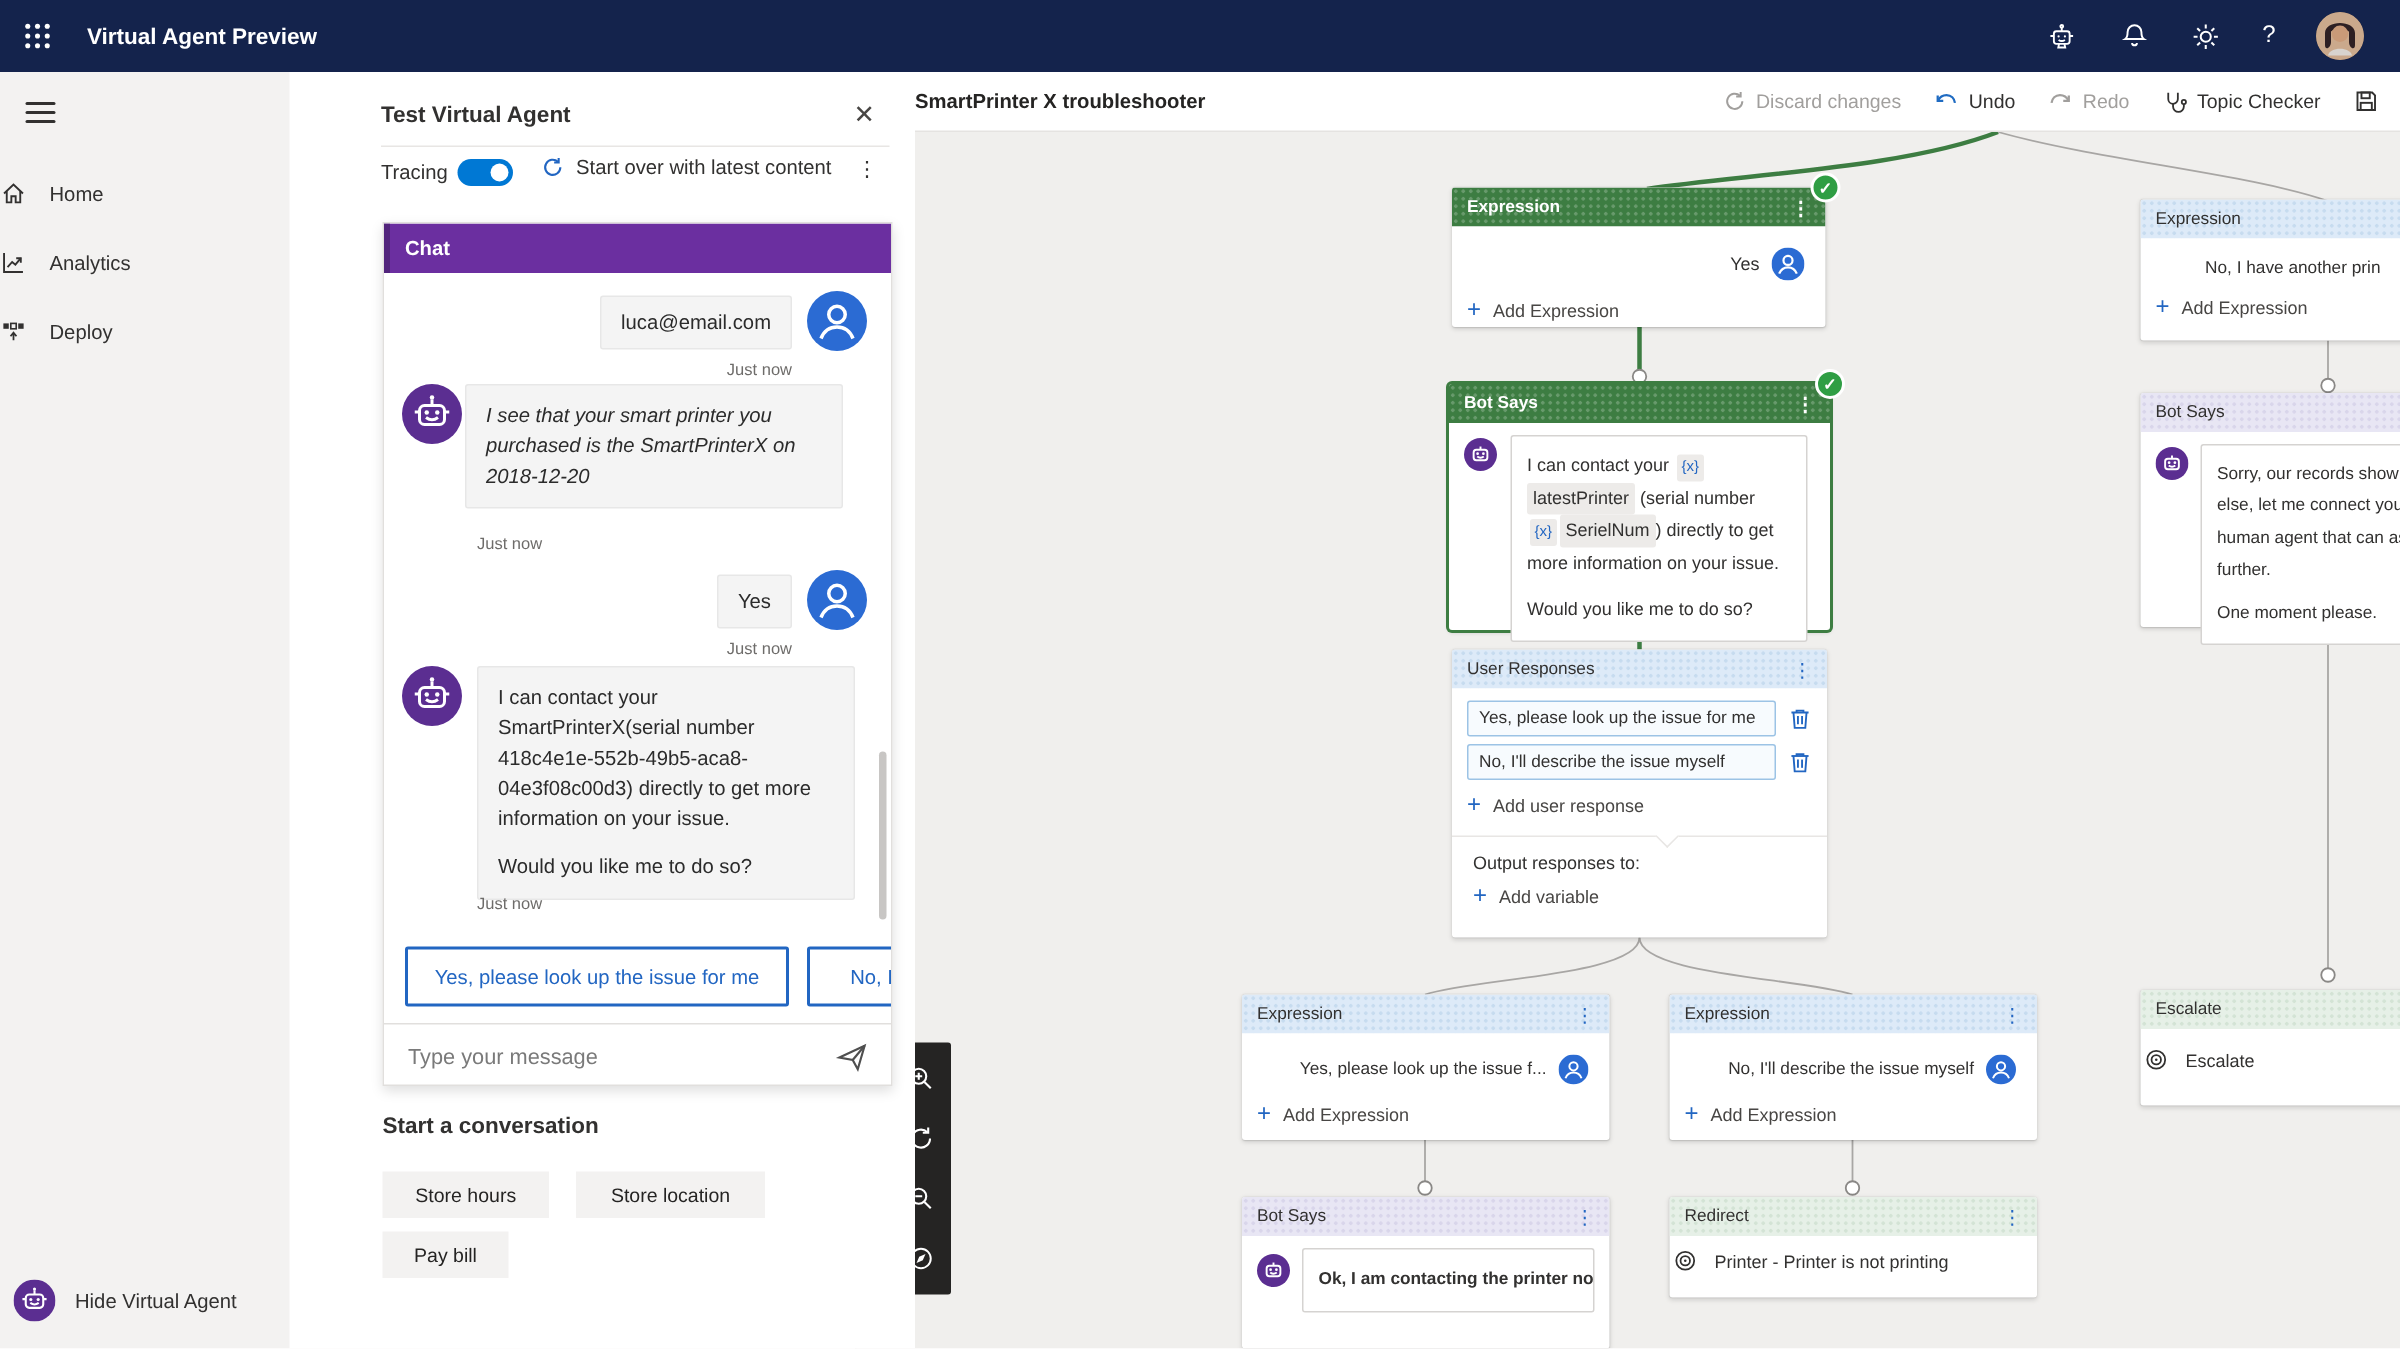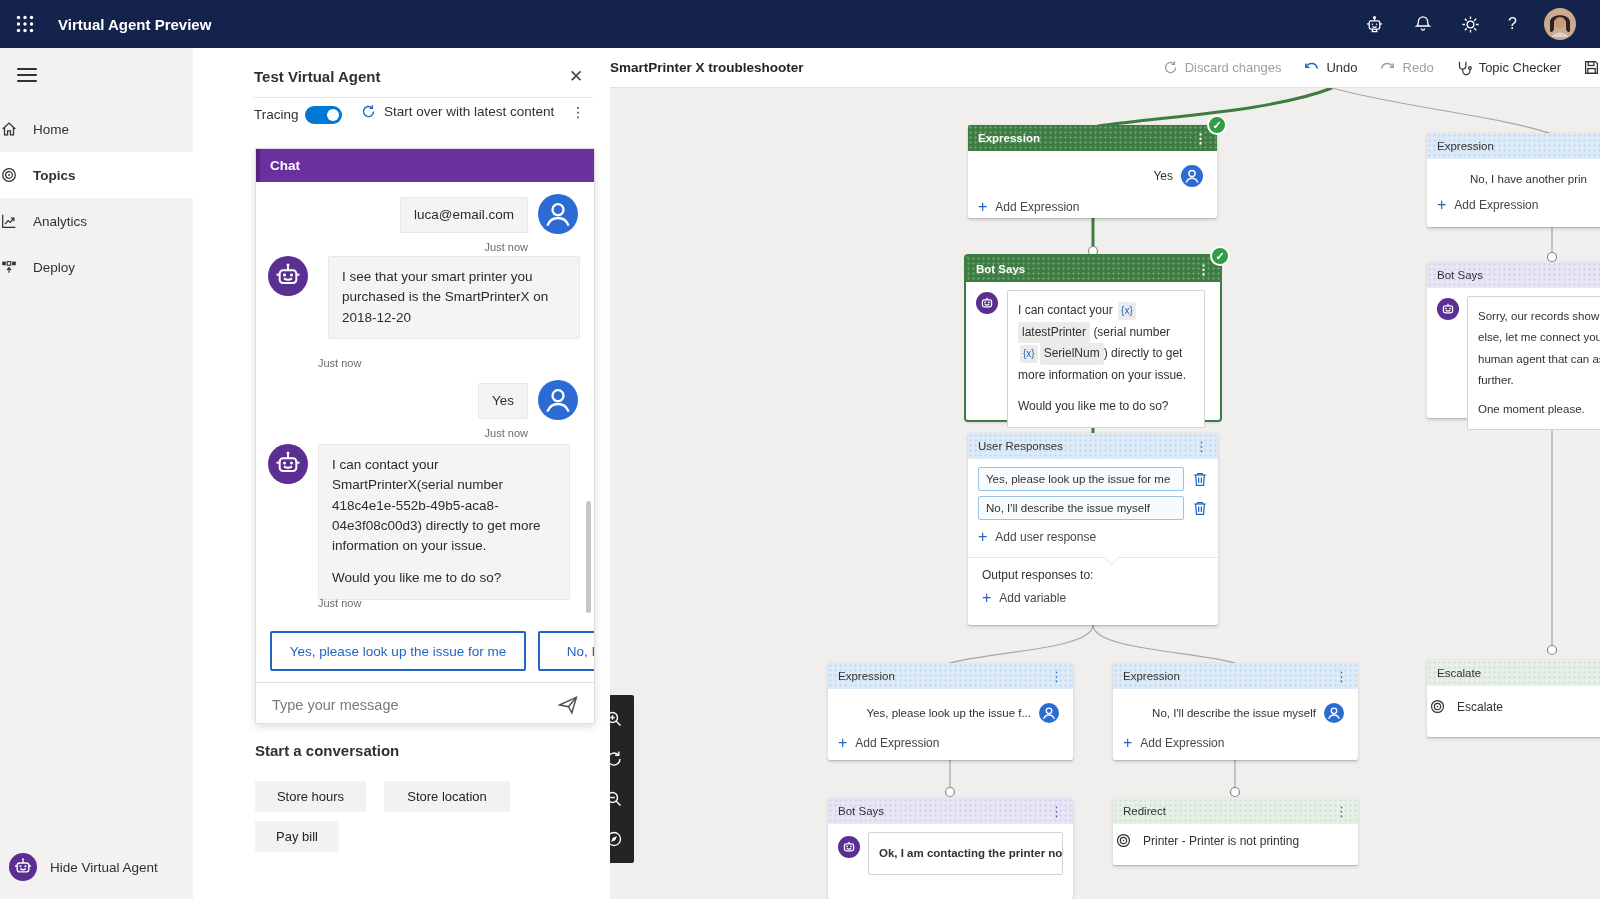--- a/index.html
+++ b/index.html
@@ -60,21 +60,21 @@
 
   .sc-title{position:absolute;left:22px;top:694px;font-size:15px;font-weight:700;}
   .sc-btn{position:absolute;height:31px;background:#f3f2f1;border:none;font-family:inherit;font-size:13px;
           color:#252423;cursor:pointer;}
 
   
   #canvasbg{position:absolute;left:570px;top:88px;width:1030px;height:811px;background:#f0efed;border-left:1px solid #e5e3e1;z-index:1;}
   #canvashead{position:absolute;left:570px;top:48px;width:1030px;height:40px;background:#fff;border-bottom:1px solid #e5e3e1;
               display:flex;align-items:center;z-index:5;box-sizing:border-box;}
   .cv-title{margin-left:40px;font-size:13.5px;font-weight:700;color:#252423;}
-  .cv-tools{margin-left:auto;display:flex;align-items:center;gap:22px;font-size:13px;}
+  .cv-tools{margin-left:auto;display:flex;align-items:center;gap:22px;padding-right:14px;font-size:13px;}
   .tool{display:flex;align-items:center;gap:7px;cursor:pointer;}
   .tool.disabled{color:#a19f9d;cursor:default;}
   .tool.dark{color:#323130;}
 
   #zoombar{position:absolute;left:594px;top:695px;width:40px;height:168px;background:#252423;border-radius:2px;
            display:flex;flex-direction:column;align-items:center;justify-content:space-around;z-index:6;padding:4px 0;box-sizing:border-box;}
   .zb-ic{width:20px;height:20px;color:#fff;cursor:pointer;}
 
   #edges{position:absolute;left:0;top:0;z-index:2;pointer-events:none;}
   .e-green{stroke:#3d7d42;stroke-width:3;fill:none;}
@@ -180,30 +180,20 @@
 
     <div class="nav-item">
       <span class="nav-ic">
         <svg width="18" height="18" viewBox="0 0 20 20" fill="none" stroke="currentColor" stroke-width="1.4">
             <path d="M3 10 L10 3.4 L17 10"></path>
             <path d="M5 8.3 V16.6 H8.4 V12 H11.6 V16.6 H15 V8.3"></path>
           </svg>
       </span>
       <span>Home</span>
     </div>
-    <div class="nav-item active">
-      <span class="nav-ic">
-        <svg width="18" height="18" viewBox="0 0 20 20" fill="none" stroke="currentColor" stroke-width="1.4">
-            <circle cx="10" cy="10" r="7"></circle>
-            <circle cx="10" cy="10" r="3.7"></circle>
-            <circle cx="10" cy="10" r="1" fill="currentColor" stroke="none"></circle>
-          </svg>
-      </span>
-      <span>Topics</span>
-    </div>
     <div class="nav-item">
       <span class="nav-ic">
         <svg width="18" height="18" viewBox="0 0 20 20" fill="none" stroke="currentColor" stroke-width="1.4">
             <path d="M3 3 V17 H17"></path>
             <path d="M5.6 13.4 L9 9.6 L11.4 11.6 L15.4 6.8"></path>
             <path d="M15.4 10.2 V6.8 H12"></path>
           </svg>
       </span>
       <span>Analytics</span>
     </div>
@@ -280,21 +270,21 @@
               <line x1="12" y1="6.2" x2="12" y2="8.6"></line>
               <line x1="5.1" y1="11.2" x2="7" y2="11.2"></line>
               <line x1="17" y1="11.2" x2="18.9" y2="11.2"></line>
               <path d="M9.6 13.4 q2.4 1.8 4.8 0"></path>
             </g>
             <circle cx="12" cy="5.4" r="0.9" fill="#fff"></circle>
             <circle cx="9.9" cy="11.4" r="0.9" fill="#fff"></circle>
             <circle cx="14.1" cy="11.4" r="0.9" fill="#fff"></circle>
           </svg>
       </span>
-      <div class="bubble bot" style="left:72px;top:107px;">I see that your smart printer you purchased is the SmartPrinterX on 2018-12-20</div>
+      <div class="bubble bot" style="left:54px;top:107px;font-style:italic;">I see that your smart printer you purchased is the SmartPrinterX on 2018-12-20</div>
       <div class="time" style="left:62px;top:208px;">Just now</div>
 
       <div class="bubble user" style="right:66px;top:234px;">Yes</div>
       <span class="cavatar" style="left:282px;top:231px;">
         <svg width="40" height="40" viewBox="0 0 24 24">
             <circle cx="12" cy="12" r="12" fill="#2b6bd3"></circle>
             <circle cx="12" cy="9.4" r="3.3" fill="none" stroke="#fff" stroke-width="1.4"></circle>
             <path d="M5.6 19 c1.4-3.6 4-4.6 6.4-4.6 s5 1 6.4 4.6" fill="none" stroke="#fff" stroke-width="1.4"></path>
           </svg>
       </span>

